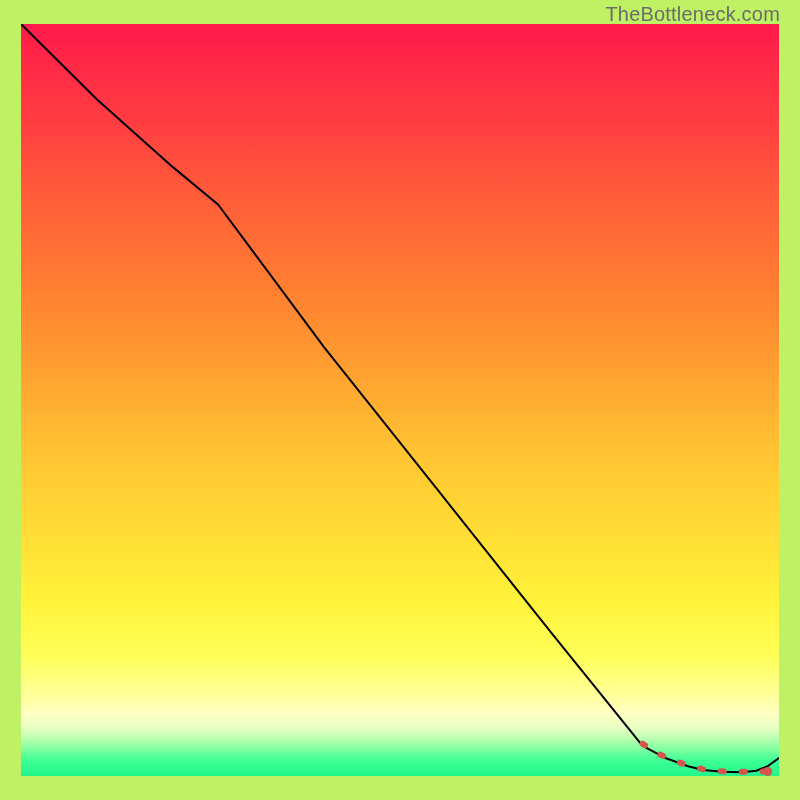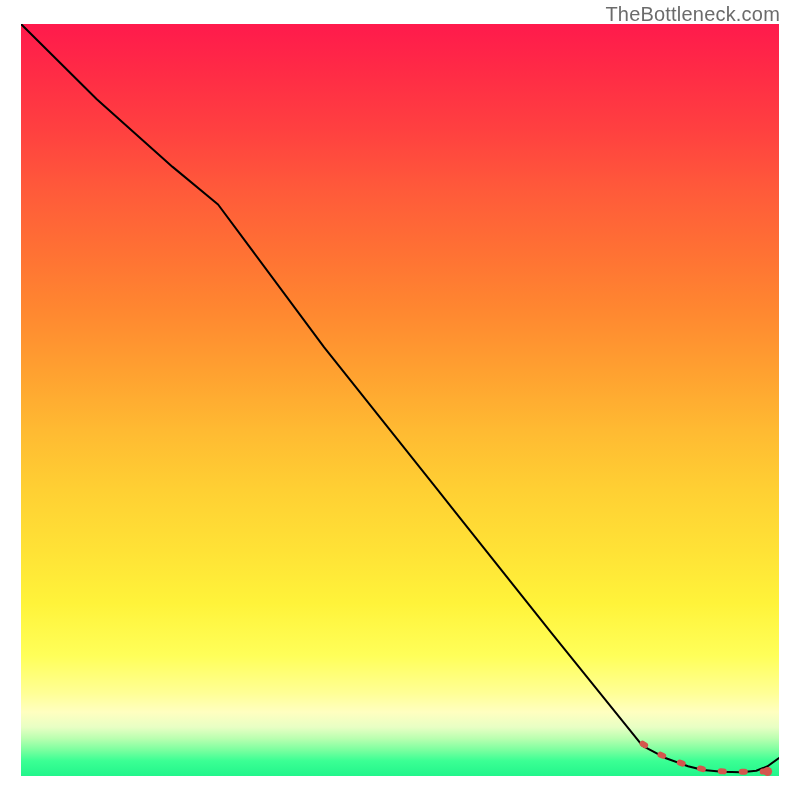--- a/index.html
+++ b/index.html
@@ -8,21 +8,21 @@
     width: 800px;
     height: 800px;
     background: #000;
     overflow: hidden;
     font-family: Arial, Helvetica, sans-serif;
   }
   .frame {
     position: relative;
     width: 800px;
     height: 800px;
-    background: #ffffff;
+    background: #bef264;
   }
   .chart-panel {
     position: absolute;
     left: 21px;
     top: 24px;
     width: 758px;
     height: 752px;
     
     background: linear-gradient(
       to bottom,

